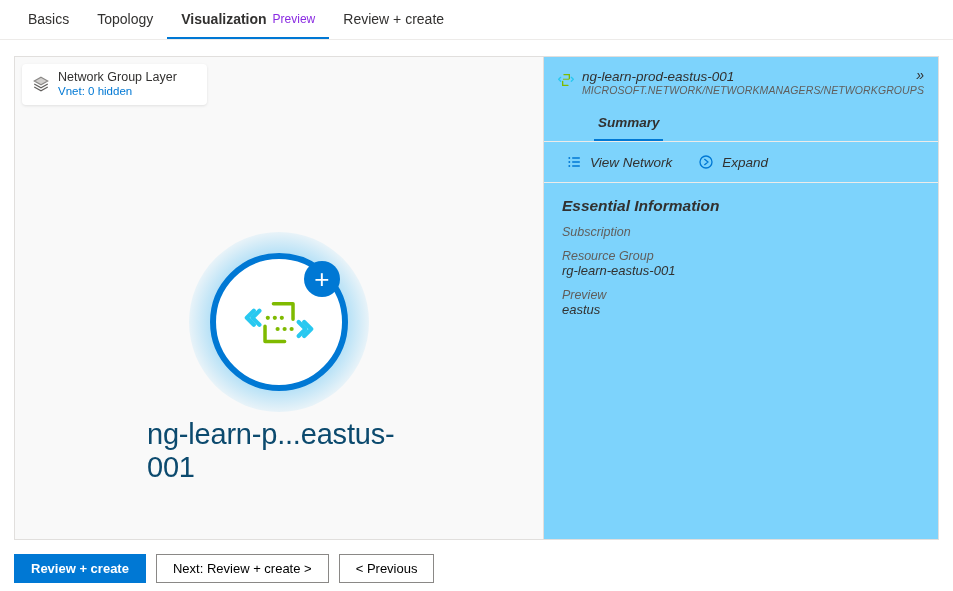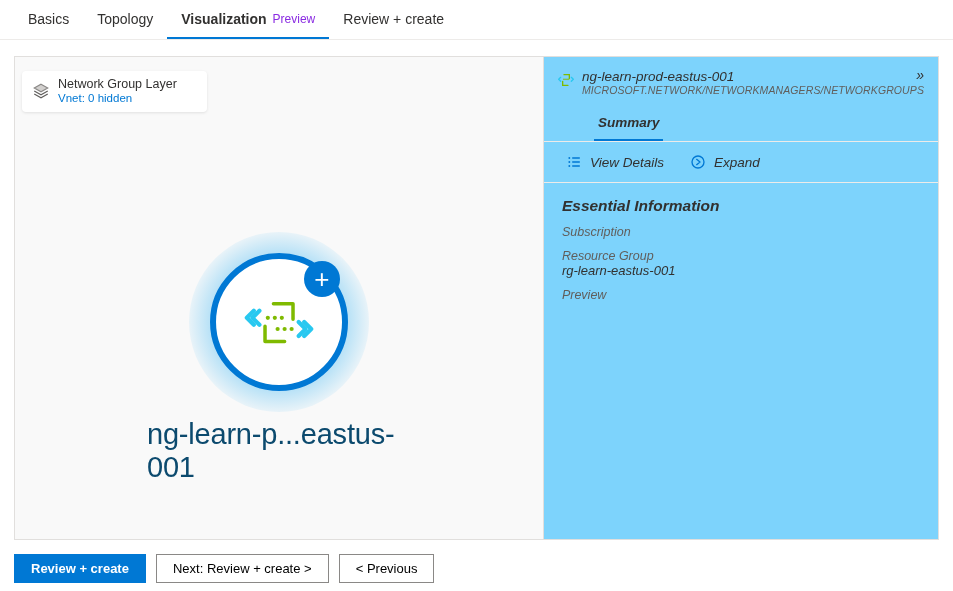--- a/index.html
+++ b/index.html
@@ -55,21 +55,21 @@
 
   
   .viz-pane {
     width: 604px;
     border: 1px solid #e1dfdd;
     background: #f9f9f9;
     position: relative;
   }
   .layer-chip {
     position: absolute;
-    top: 14px;
+    top: 7px;
     left: 7px;
     background: #fff;
     border-radius: 4px;
     box-shadow: 0 1px 3px rgba(0,0,0,0.1);
     padding: 6px 14px 6px 10px;
     display: flex;
     align-items: center;
     gap: 8px;
     width: 185px;
   }
@@ -326,21 +326,21 @@
         <span class="aicon">
           <svg viewBox="0 0 24 24" fill="none" stroke="#0078d4" stroke-width="2" stroke-linecap="round">
             <circle cx="5" cy="6" r="1.4" fill="#0078d4" stroke="none"></circle>
             <line x1="10" y1="6" x2="20" y2="6"></line>
             <circle cx="5" cy="12" r="1.4" fill="#0078d4" stroke="none"></circle>
             <line x1="10" y1="12" x2="20" y2="12"></line>
             <circle cx="5" cy="18" r="1.4" fill="#0078d4" stroke="none"></circle>
             <line x1="10" y1="18" x2="20" y2="18"></line>
           </svg>
         </span>
-        <span>View Details</span>
+        <span>View Network</span>
       </div>
       <div class="action-link">
         <span class="aicon">
           <svg viewBox="0 0 24 24" fill="none" stroke="#0078d4" stroke-width="2">
             <circle cx="12" cy="12" r="9"></circle>
             <polyline points="10,8 15,12 10,16" stroke-linecap="round" stroke-linejoin="round"></polyline>
           </svg>
         </span>
         <span>Expand</span>
       </div>
@@ -350,20 +350,21 @@
       <h3>Essential Information</h3>
       <div class="kv">
         <div class="klabel">Subscription</div>
       </div>
       <div class="kv">
         <div class="klabel">Resource Group</div>
         <div class="kval">rg-learn-eastus-001</div>
       </div>
       <div class="kv">
         <div class="klabel">Preview</div>
+        <div class="kval">eastus</div>
       </div>
     </div>
   </div>
 
 </div>
 
 <div class="footer">
   <button class="btn primary">Review + create</button>
   <button class="btn">Next: Review + create &gt;</button>
   <button class="btn">&lt; Previous</button>

